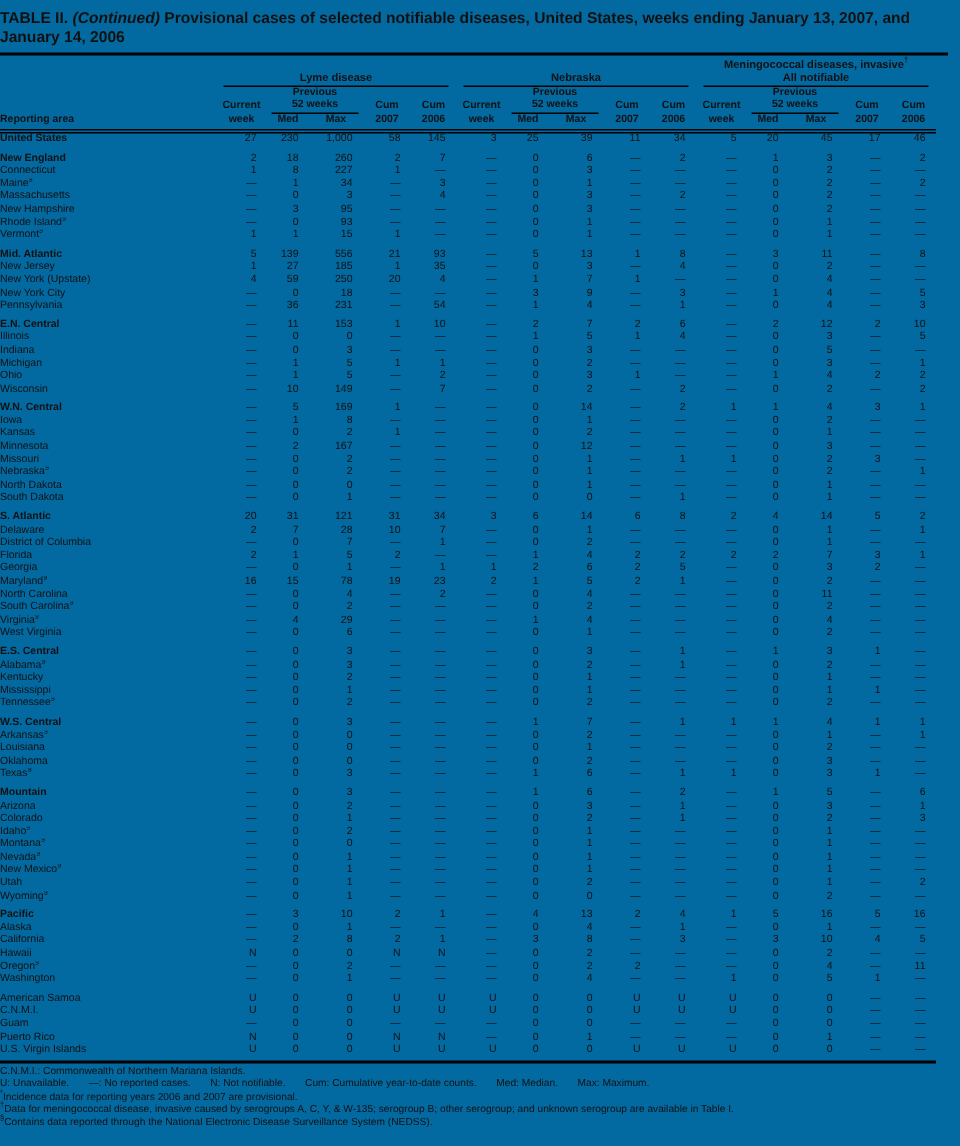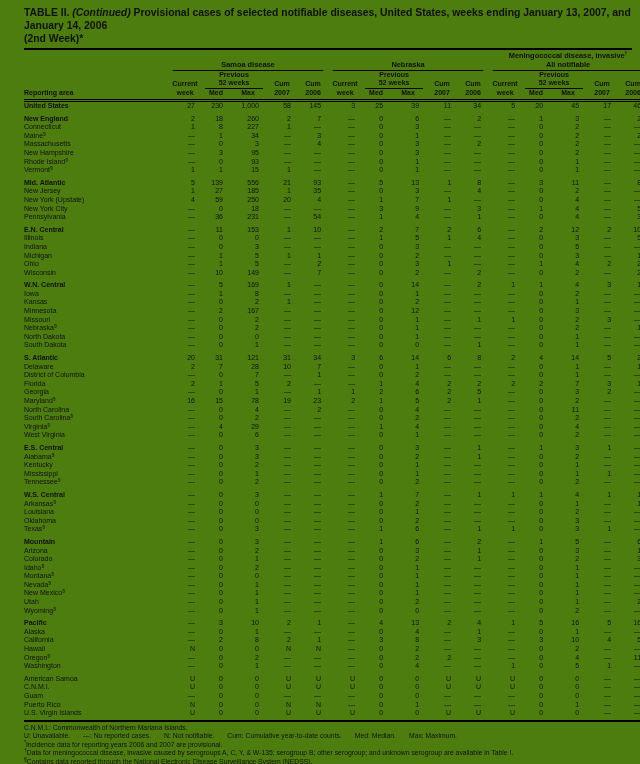--- a/index.html
+++ b/index.html
@@ -1,21 +1,21 @@
 <!DOCTYPE html>
 <html><head>
 <meta charset="utf-8">
 <style>
   * { box-sizing: border-box; }
   html, body { margin: 0; padding: 0; background: #fff; }
   .page {
     width: 640px; height: 764px; overflow: hidden;
-    padding: 6px 8px 4px 24px;
+    padding: 6px 8px 4px 0;
     font-family: "Liberation Sans", sans-serif;
-    color: #111; background: #4d7c0f;
+    color: #111; background: #0369a1;
   }
   .title { font-size: 10.4px; font-weight: bold; line-height: 13px; }
   .title .ital { font-style: italic; }
   .title-rule { border-bottom: 2px solid #000; margin: 3px 0 0 0; }
 
   table.dtable { width: 624px; border-collapse: collapse; table-layout: fixed; margin-top: 2px; }
   col.c-area { width: 144px; }
   col.c-cw  { width: 34px; }
   col.c-med { width: 28px; }
   col.c-max { width: 36px; }
@@ -47,21 +47,20 @@
   .fn-line { white-space: nowrap; }
   .fn-item { margin-right: 13px; }
   .fn-note { padding-left: 4px; text-indent: -4px; }
 </style>
 </head>
 <body>
 
 <div class="page">
 
   <div class="title"><span>TABLE II.</span> <span class="ital">(Continued)</span> <span>Provisional cases of selected notifiable diseases, United States, weeks ending January 13, 2007, and January 14, 2006</span></div>
-  <div class="title">(2nd Week)*</div>
   <div class="title-rule"></div>
 
   <table class="dtable">
     <colgroup>
       <col class="c-area">
       <col class="c-cw">
         <col class="c-med">
         <col class="c-max">
         <col class="c-c07">
         <col class="c-c06">
@@ -73,28 +72,28 @@
       <col class="c-cw">
         <col class="c-med">
         <col class="c-max">
         <col class="c-c07">
         <col class="c-c06">
     </colgroup>
     <thead>
       <tr>
         <th class="area-th"></th>
         <th class="grp" colspan="5">
-          <div class="grp-rule"><span>Samoa disease</span></div>
+          <div class="grp-rule"><span>Lyme disease</span></div>
         </th>
         <th class="grp" colspan="5">
           <div class="grp-rule"><span>Nebraska</span></div>
         </th>
         <th class="grp" colspan="5">
           <div class="grp-rule">
-            <div><span>Meningococcal disease, invasive</span><sup>†</sup></div>
+            <div><span>Meningococcal diseases, invasive</span><sup>†</sup></div>
             <div>All notifiable</div>
           </div>
         </th>
       </tr>
       <tr>
         <th></th>
         <th></th>
           <th class="prev-lbl" colspan="2">Previous</th>
           <th></th>
           <th></th>

